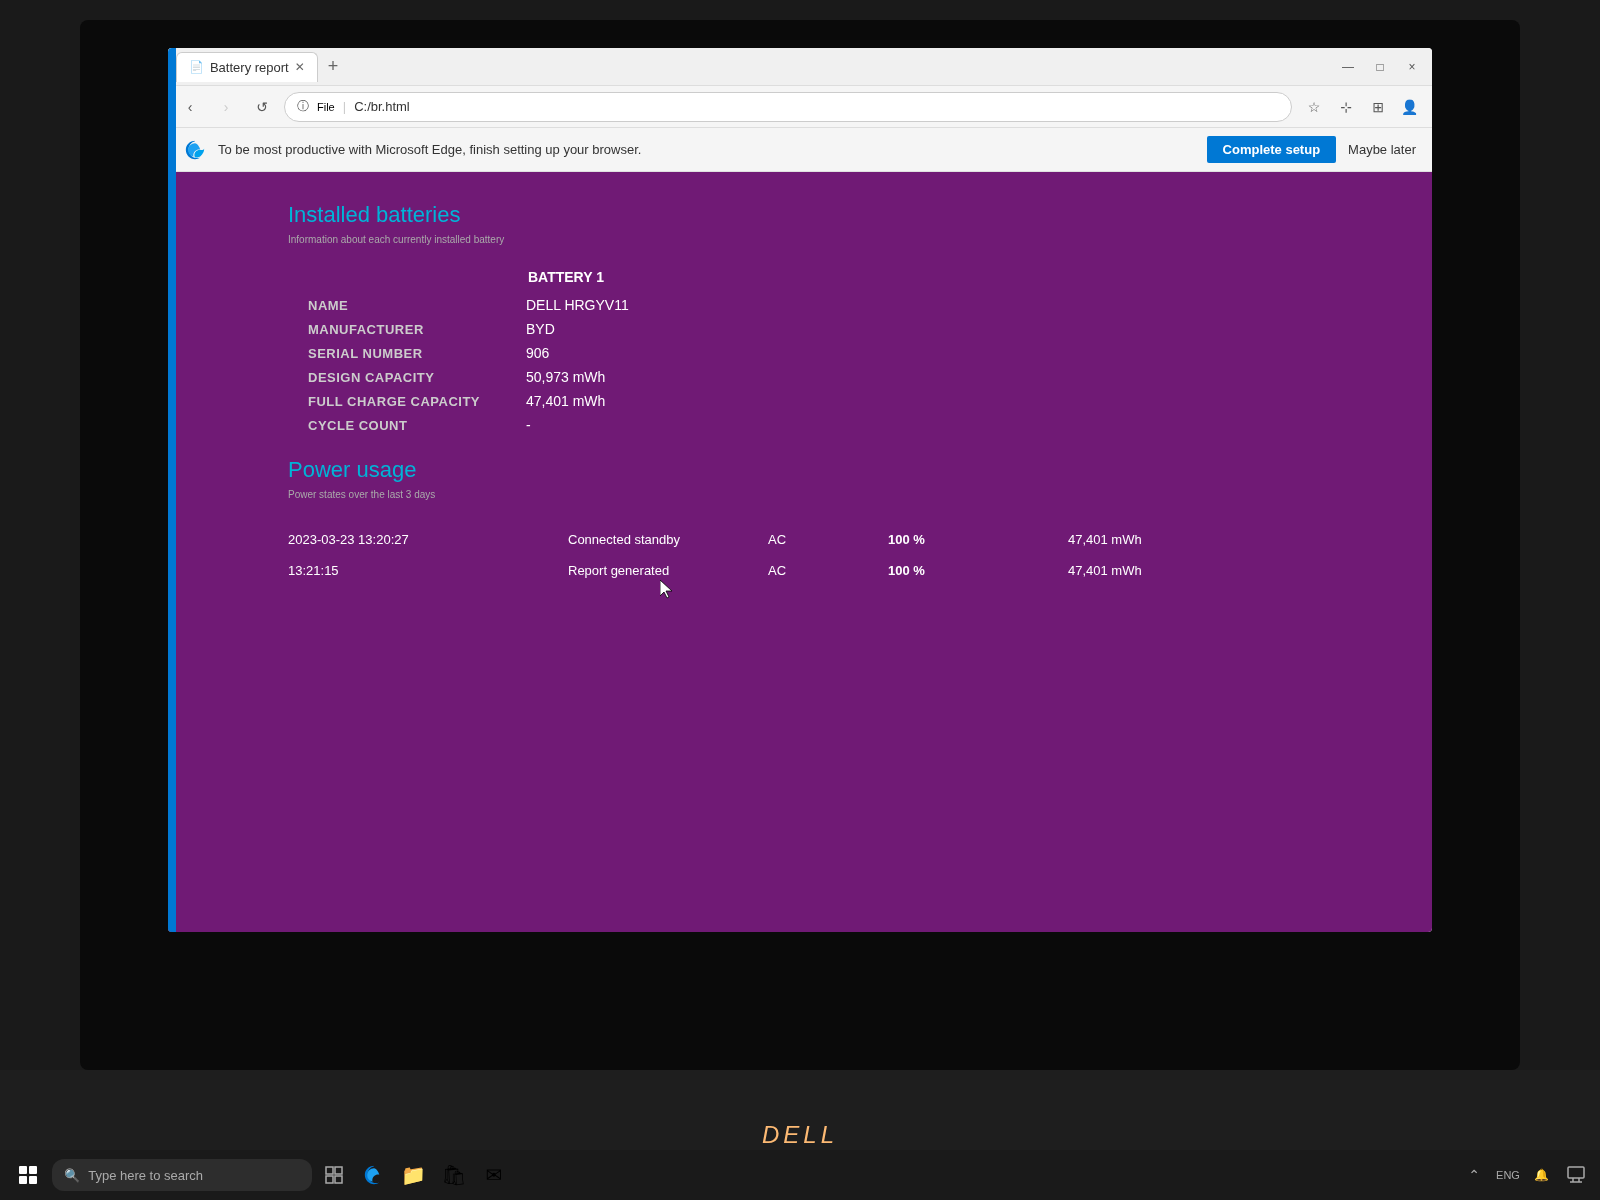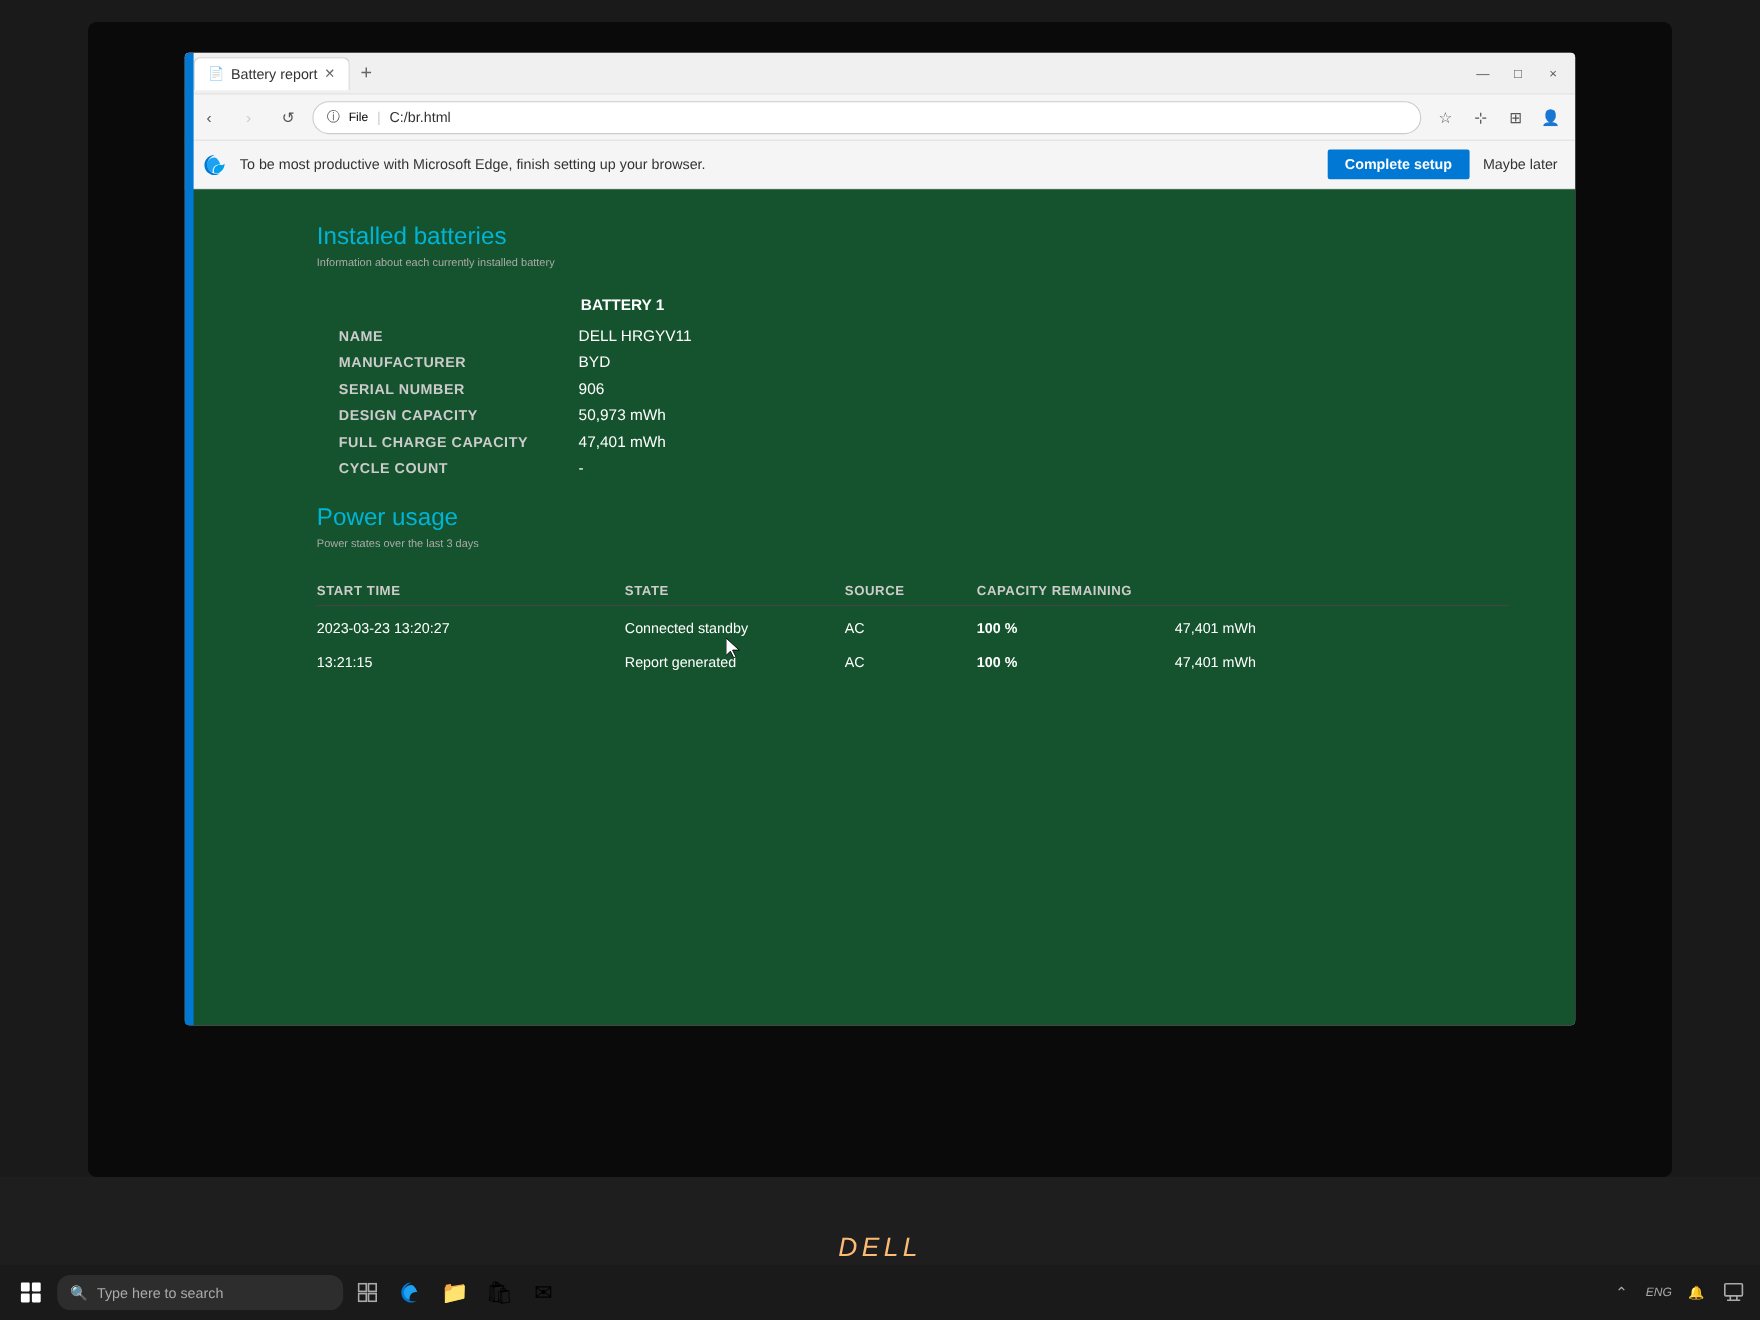--- a/index.html
+++ b/index.html
@@ -196,21 +196,21 @@
     .maybe-later-btn {
       background: none;
       border: none;
       color: #333;
       font-size: 13px;
       cursor: pointer;
     }
 
     
     .page-content {
-      background: #14532d;
+      background: #701a75;
       flex: 1;
       overflow-y: auto;
       padding: 30px 60px 30px 120px;
       color: #fff;
     }
 
     
     .page-content-inner {
       position: relative;
     }
@@ -524,27 +524,20 @@
     </div>
                 </div>
             </div>
           </div>
 
           <div class="recent-usage-section">
             <h2 class="section-title">Power usage</h2>
             <p class="section-subtitle">Power states over the last 3 days</p>
 
             <div class="usage-table">
-              <div class="usage-header-row">
-                <div class="usage-header-cell">START TIME</div>
-                <div class="usage-header-cell">STATE</div>
-                <div class="usage-header-cell">SOURCE</div>
-                <div class="usage-header-cell">CAPACITY REMAINING</div>
-                <div class="usage-header-cell"></div>
-              </div>
               <div id="usage-rows">
                   <div class="usage-data-row">
       <div class="usage-data-cell">2023-03-23  13:20:27</div>
       <div class="usage-data-cell">Connected standby</div>
       <div class="usage-data-cell">AC</div>
       <div class="usage-data-cell" style="font-weight:700;">100 %</div>
       <div class="usage-data-cell">47,401 mWh</div>
     </div>
                   <div class="usage-data-row">
       <div class="usage-data-cell">13:21:15</div>
@@ -596,21 +589,21 @@
     </div>
 
     <div class="taskbar-icon" style="font-size:20px;">📁</div>
     <div class="taskbar-icon" style="font-size:20px;">🛍</div>
     <div class="taskbar-icon" style="font-size:20px;">✉</div>
 
     <div class="taskbar-spacer"></div>
 
     <div class="system-tray">
       <div class="tray-icon" style="color:#aaa;">⌃</div>
-      <div class="tray-icon" style="color:#aaa; font-size:11px;font-style:italic;">ENG</div>
+      <div class="tray-icon" style="color:#aaa; font-size:11px;">ENG</div>
       <div class="tray-icon" style="color:#aaa; font-size:12px;">🔔</div>
       <div class="tray-icon">
         <svg width="20" height="20" viewBox="0 0 20 20">
           <rect x="2" y="2" width="16" height="11" rx="1" fill="none" stroke="#aaa" stroke-width="1.5"></rect>
           <line x1="7" y1="13" x2="7" y2="17" stroke="#aaa" stroke-width="1.5"></line>
           <line x1="13" y1="13" x2="13" y2="17" stroke="#aaa" stroke-width="1.5"></line>
           <line x1="4" y1="17" x2="16" y2="17" stroke="#aaa" stroke-width="1.5"></line>
         </svg>
       </div>
     </div>

